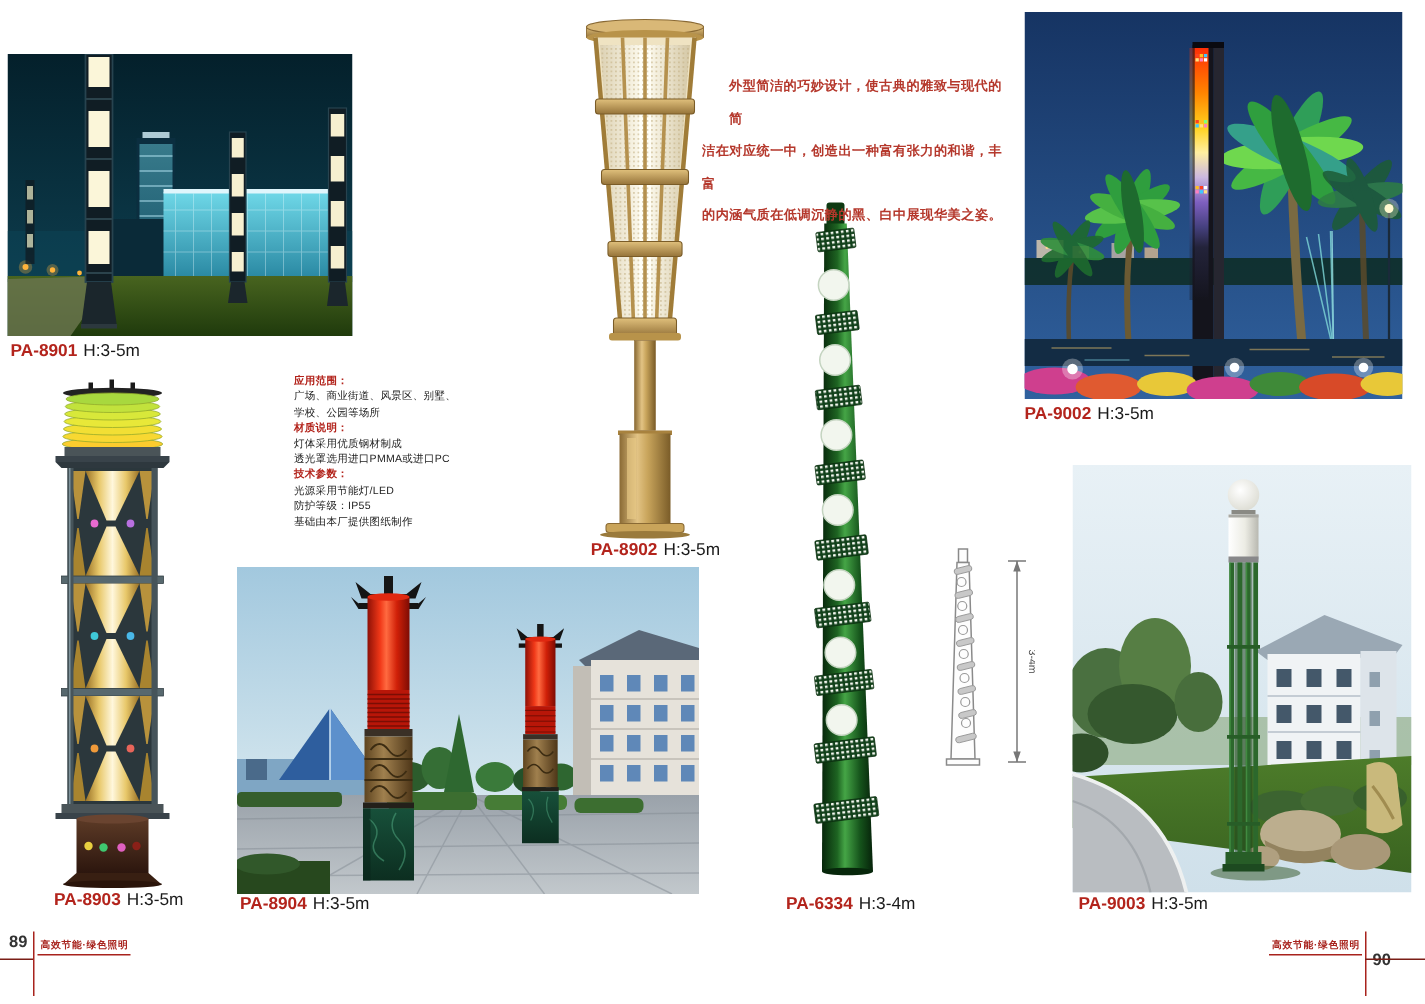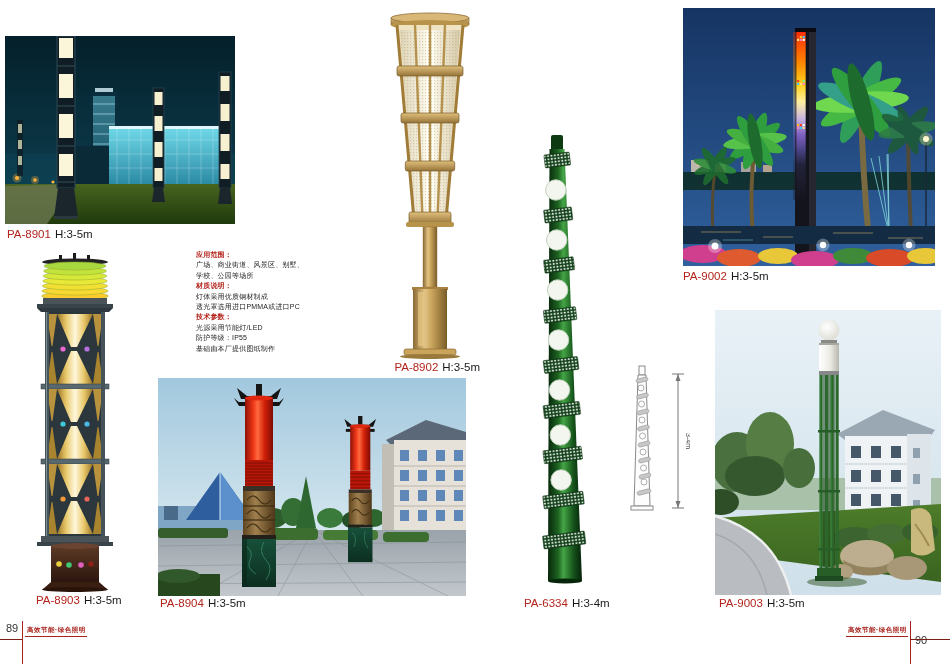--- a/index.html
+++ b/index.html
@@ -1,30 +1,30 @@
 <!DOCTYPE html>
 <html><head>
 <meta charset="utf-8">
 <style>
   html,body{margin:0;padding:0;background:#ffffff;}
   #page{position:relative;width:950px;height:669px;background:#fff;overflow:hidden;
         font-family:"Liberation Sans",sans-serif;}
   .ph{position:absolute;margin:0;padding:0;}
   .ph svg{display:block;width:100%;height:100%;}
   .plabel{position:absolute;font-size:11.5px;white-space:nowrap;}
-  .plabel .code{color:#b3241c;font-weight:normal;}
+  .plabel .code{color:#b3241c;font-weight:bold;}
   .plabel .ht{color:#1a1a1a;margin-left:4px;}
   .intro{position:absolute;left:468px;top:47px;width:202px;color:#b5382c;
          font-weight:bold;font-size:8.8px;line-height:21.5px;letter-spacing:.3px;}
   .intro .indent{padding-left:18px;}
   .specs{position:absolute;left:196px;top:250px;font-size:7px;line-height:10.4px;
          color:#222;letter-spacing:.2px;}
   .specs .h{color:#b3241c;font-weight:bold;}
   .fline{position:absolute;background:#a8231d;}
-  .pnum{position:absolute;font-size:11px;font-weight:normal;color:#333;text-align:center;}
+  .pnum{position:absolute;font-size:11px;font-weight:bold;color:#333;text-align:center;}
   .slogan{position:absolute;font-size:6.5px;font-weight:bold;color:#a8231d;letter-spacing:.5px;white-space:nowrap;}
 </style>
 </head>
 <body>
 
 <div id="page">
 
   <figure class="ph" style="left:5px;top:36px;width:230px;height:188px">
     <svg viewBox="0 0 230 188">
       <defs>
@@ -781,20 +781,25 @@
         </g>
         <rect x="9" y="120" width="22" height="2.5" fill="#275d27"></rect>
         <rect x="9" y="180" width="22" height="2.5" fill="#275d27"></rect>
         <rect x="9" y="238" width="22" height="2.5" fill="#275d27"></rect>
         <rect x="8" y="258" width="24" height="8" fill="#275d27"></rect>
         <rect x="6" y="266" width="28" height="5" fill="#1d4a20"></rect>
       </g>
     </svg>
   </figure>
 
+  <div class="intro">
+    <div class="indent">外型简洁的巧妙设计，使古典的雅致与现代的简</div>
+    <div>洁在对应统一中，创造出一种富有张力的和谐，丰富</div>
+    <div>的内涵气质在低调沉静的黑、白中展现华美之姿。</div>
+  </div>
 
   <div class="specs">
     <div class="h">应用范围：</div>
     <div>广场、商业街道、风景区、别墅、</div>
     <div>学校、公园等场所</div>
     <div class="h">材质说明：</div>
     <div>灯体采用优质钢材制成</div>
     <div>透光罩选用进口PMMA或进口PC</div>
     <div class="h">技术参数：</div>
     <div>光源采用节能灯/LED</div>

